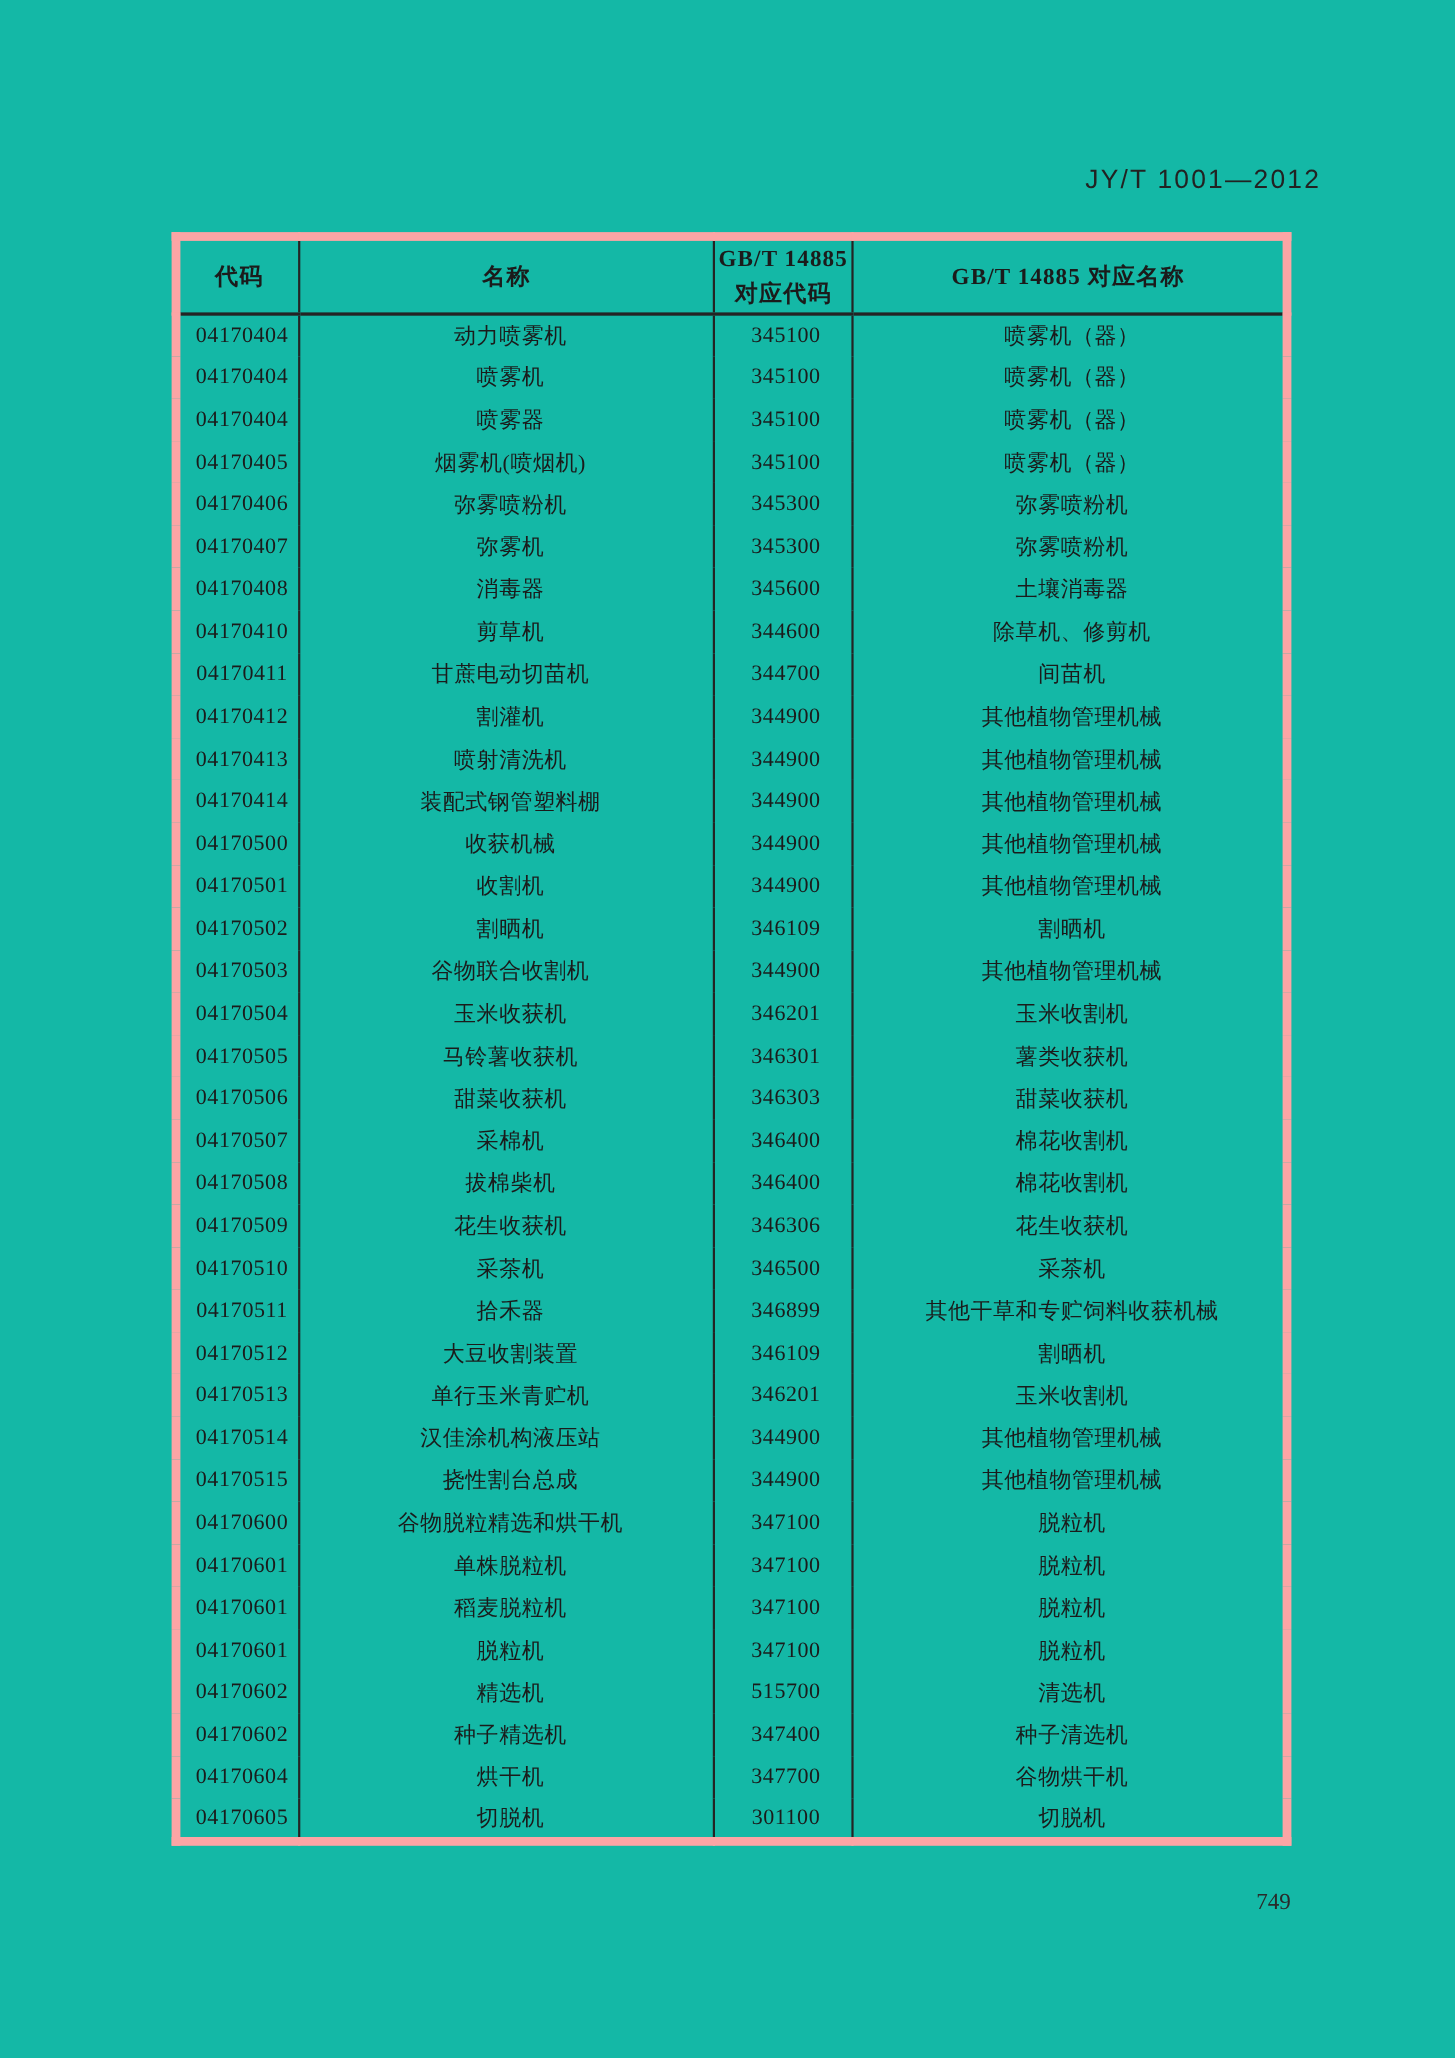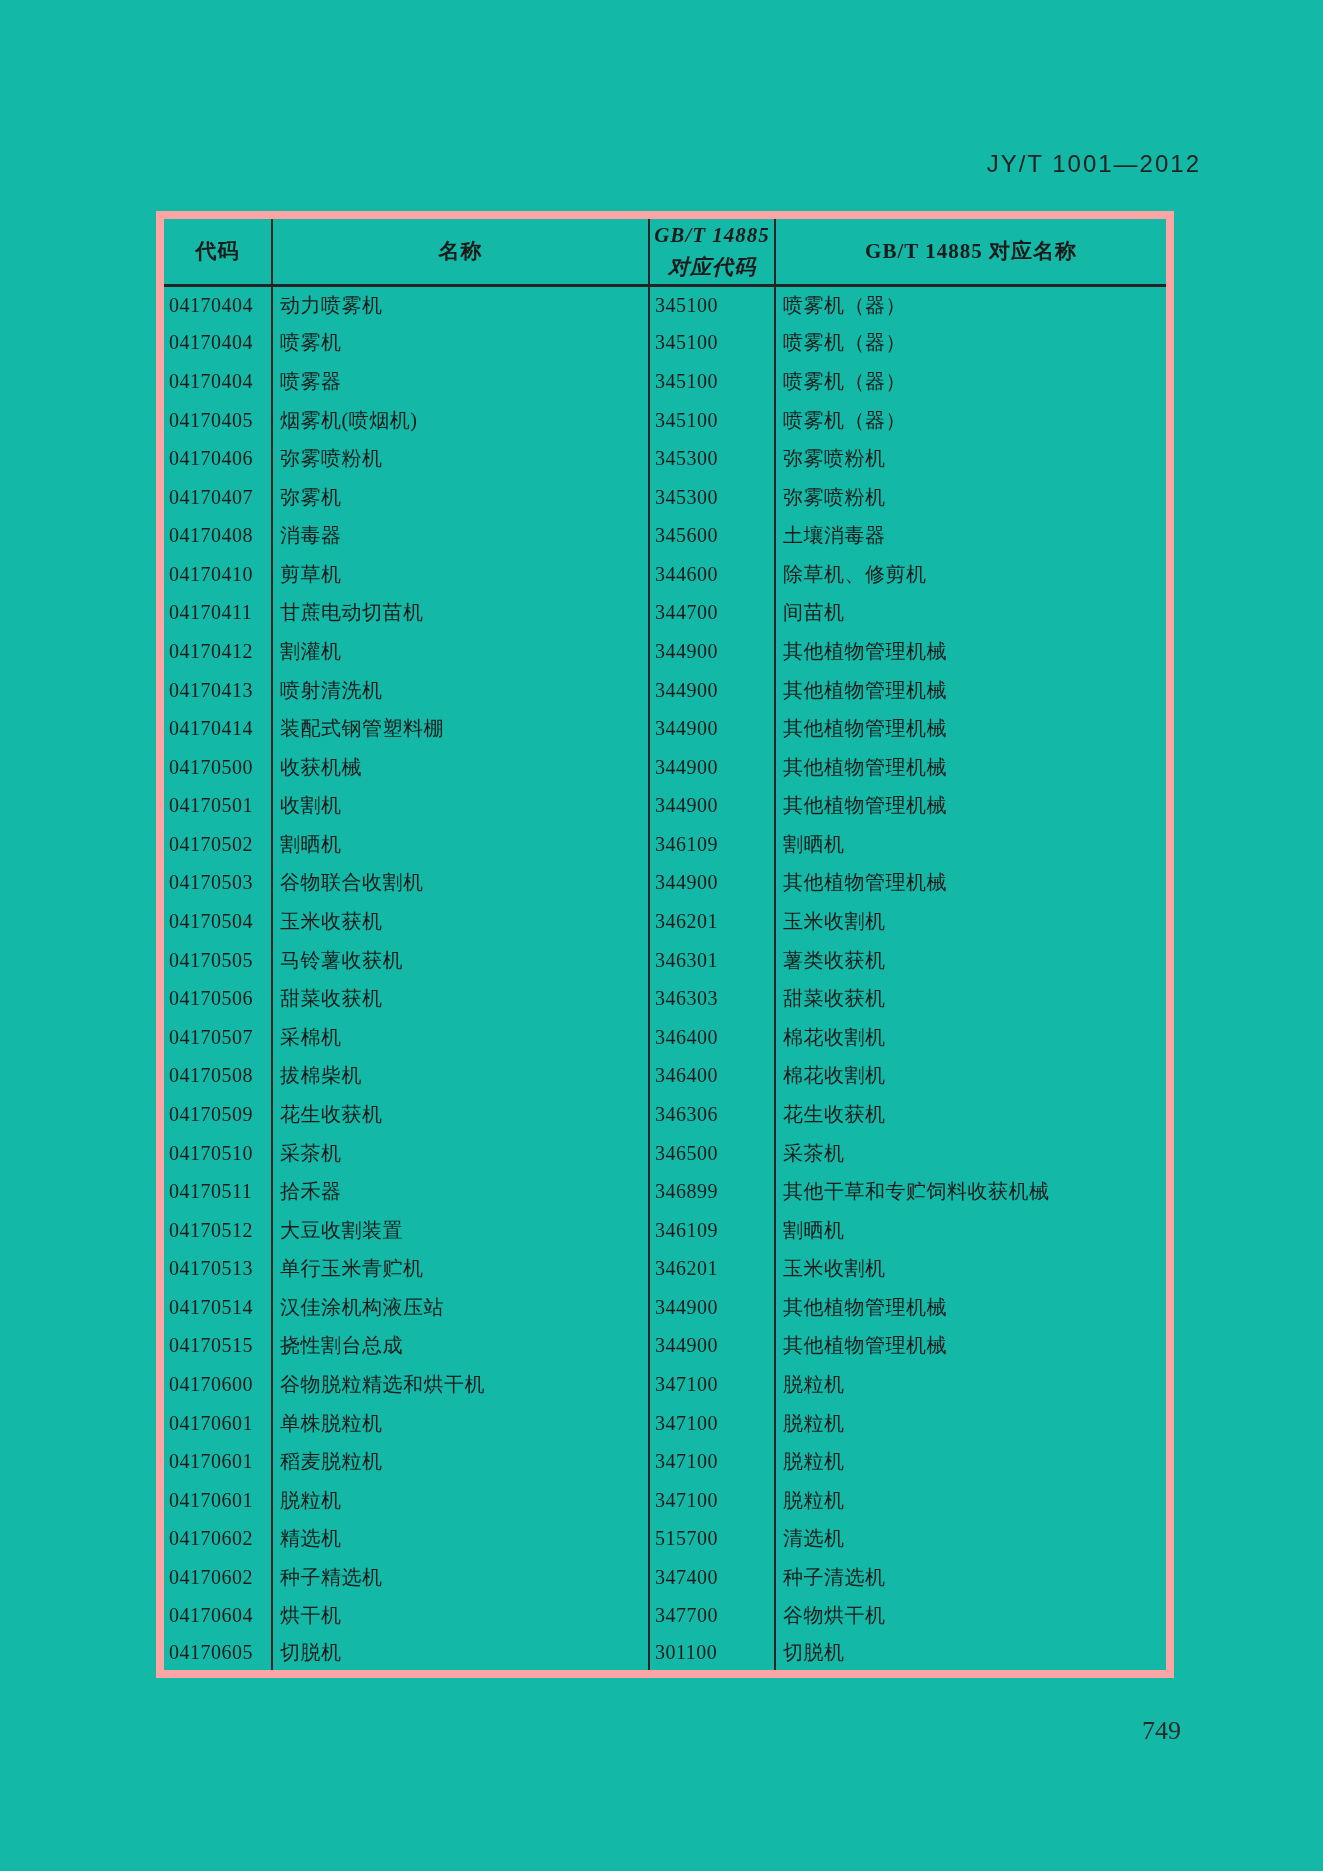--- a/index.html
+++ b/index.html
@@ -46,39 +46,39 @@
   th {
     border-left: 2px solid #242424;
     border-bottom: 3px solid #242424;
     font-weight: bold;
     font-size: 21px;
     text-align: center;
     vertical-align: middle;
     letter-spacing: 1px;
     padding: 0;
   }
-  th .hline { line-height: 32px; font-style: italic; }
-  tbody tr { height: 36.7px; }
+  th .hline { line-height: 32px; }
+  tbody tr { height: 36.7px; text-align: center; }
   td {
     border-left: 2px solid #242424;
     font-size: 20px;
     vertical-align: middle;
     padding: 0 0 0 5px;
     letter-spacing: 0.5px;
     white-space: nowrap;
     overflow: hidden;
   }
   td.c1, td.c3 { padding-left: 7px; }
   th:first-child, td:first-child { border-left: none; }
 
   .page-number {
     position: absolute;
     left: 1142px;
     top: 1716px;
-    font-size: 26px;
+    font-size: 21px;
     color: #2a2a2a;
   }
 </style>
 </head>
 <body>
 
 <div class="page">
 
   <div class="doc-number">JY/T 1001—2012</div>
 

